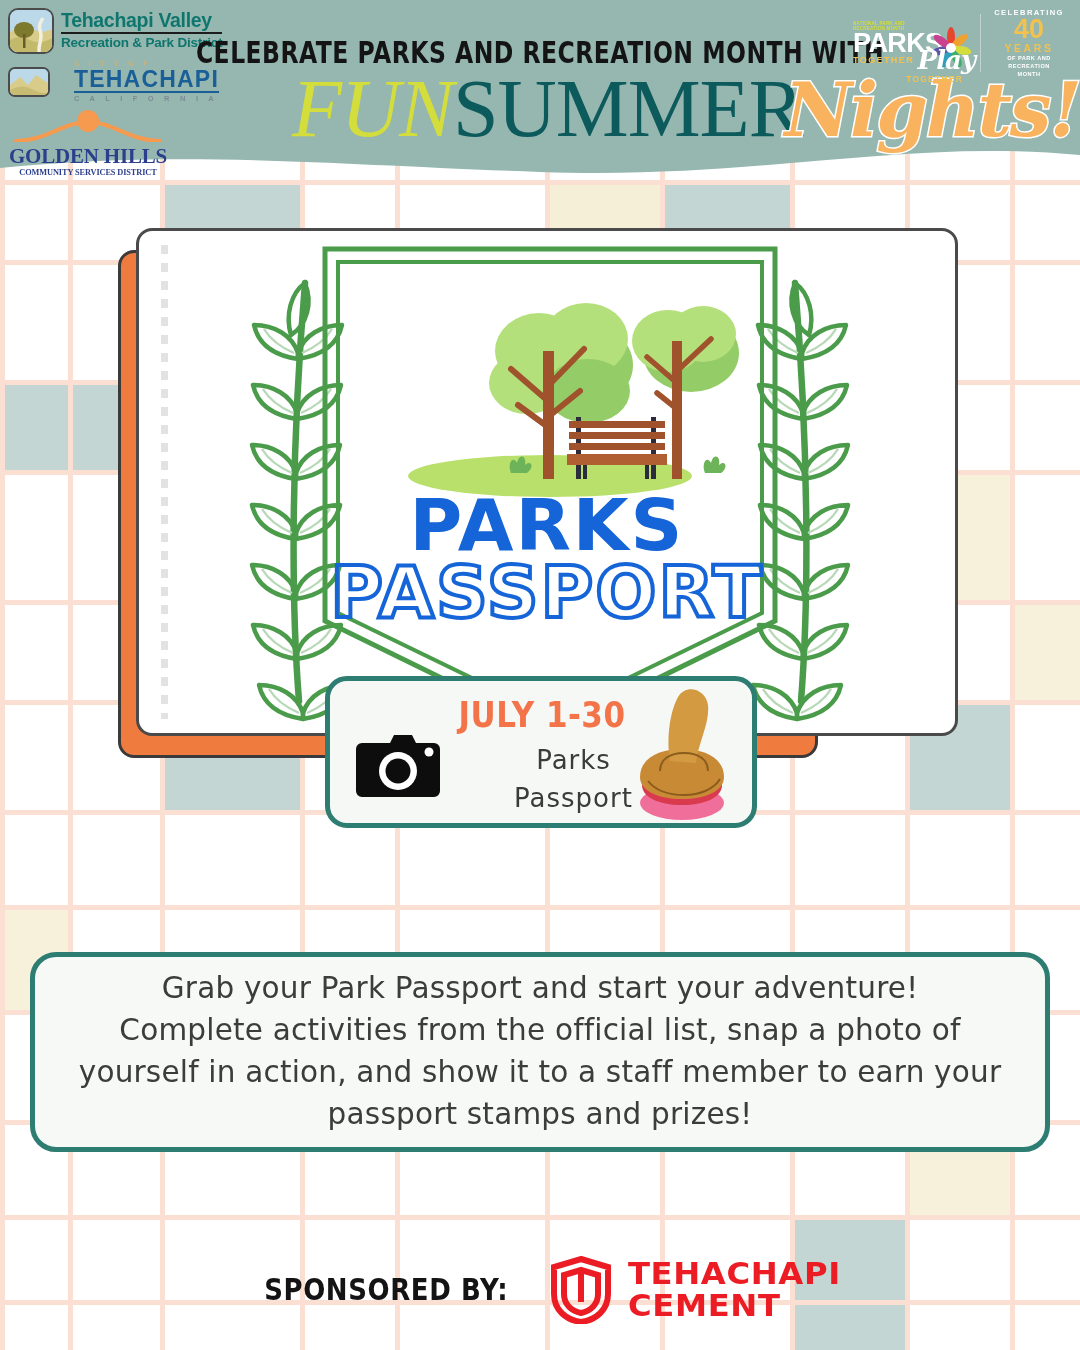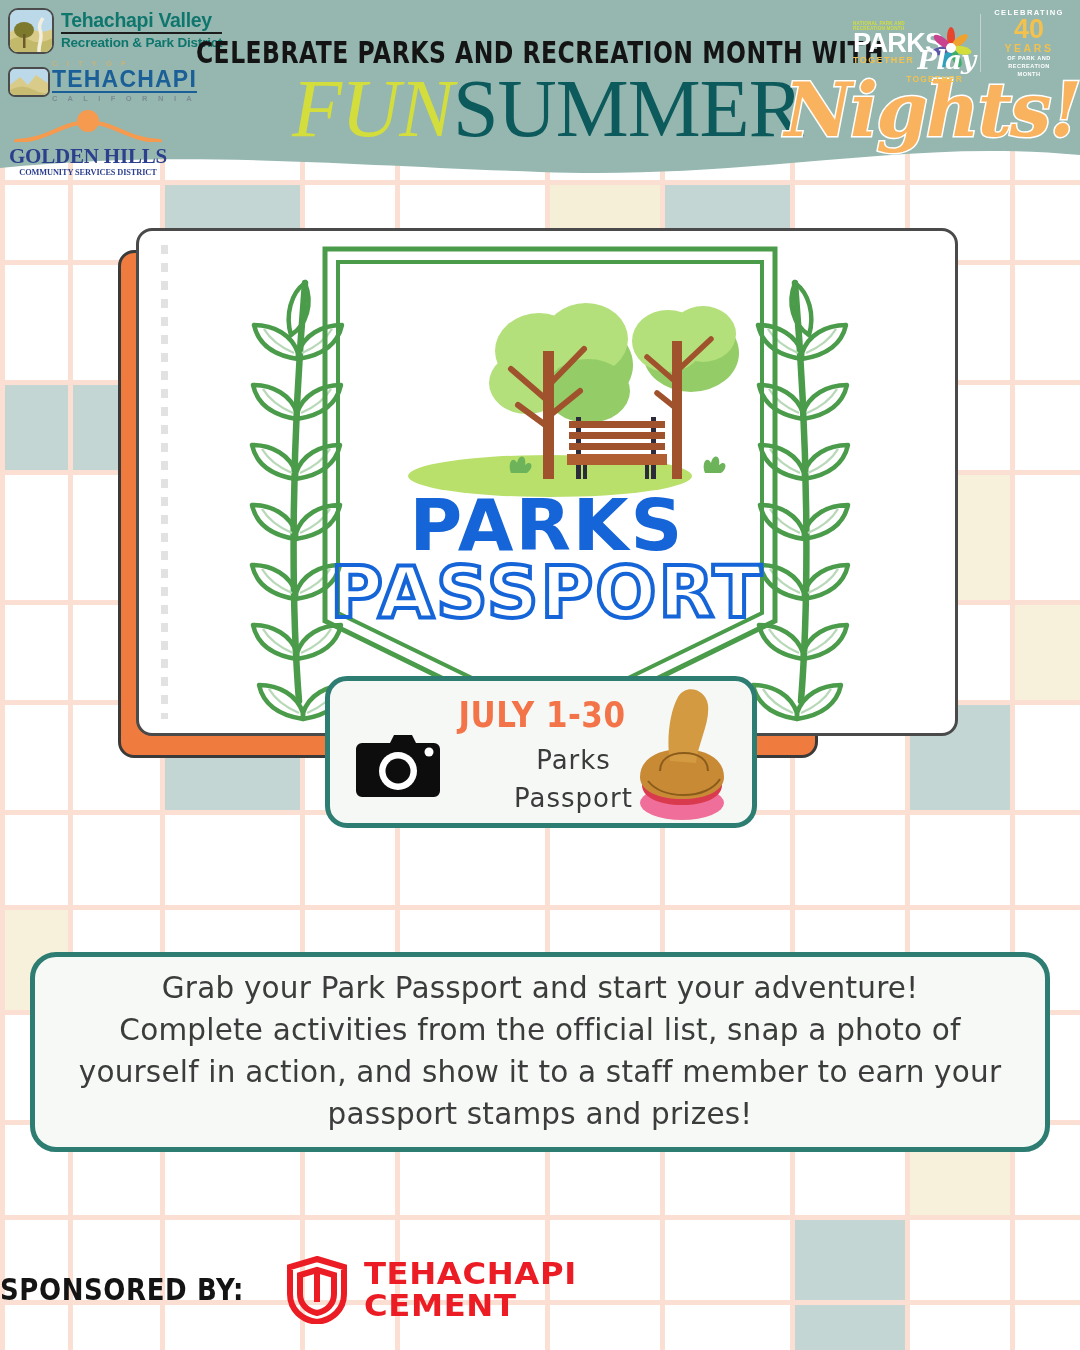--- a/index.html
+++ b/index.html
@@ -38,21 +38,21 @@
   .tv-name {
     font-family:"Liberation Sans", sans-serif; font-weight:bold;
     font-size:19.5px; color:#0f766e; line-height:1.05; letter-spacing:-0.3px;
     border-bottom:2px solid #1d1d1d; padding-bottom:1px;
   }
   .tv-sub {
     font-family:"Liberation Sans", sans-serif; font-weight:bold;
     font-size:13.5px; color:#0f766e; line-height:1.25; letter-spacing:-0.2px; margin-top:1px;
   }
 
-  .ct-wrap { margin-left:2px; }
+  .ct-wrap { margin-left:24px; }
   .ct-top { font-size:7.5px; letter-spacing:3.6px; color:#c9b27a; font-weight:bold; line-height:1; }
   .ct-main {
     font-size:23px; font-weight:bold; letter-spacing:1.2px; color:#1a5f97;
     line-height:1.02; border-bottom:2.5px solid #1a5f97; padding-bottom:0px;
   }
   .ct-bot { font-size:7.5px; letter-spacing:4.2px; color:#7b8b93; font-weight:bold; line-height:1.5; }
 
   .gh-wrap { margin-top:4px; width:160px; text-align:center; }
   .gh-name {
     font-family:"Liberation Serif", serif; font-weight:bold; font-size:21px;
@@ -159,22 +159,22 @@
     background:#f6f9f6; border:5px solid #2d7d72; border-radius:26px;
     display:flex; align-items:center; justify-content:flex-end;
   }
   #desc-text {
     font-family:"DejaVu Sans", sans-serif; font-size:29.5px; color:#3c3c3c;
     text-align:center; line-height:1.42; padding:0 22px; letter-spacing:0.2px;
     white-space:pre-line;
   }
 
   
-  #sponsor { position:absolute; left:0; right:0; top:1255px; height:70px; z-index:7;
-             display:flex; align-items:center; }
+  #sponsor { position:absolute; left:17px; right:0; top:1255px; height:70px; z-index:7;
+             display:flex; align-items:center; justify-content:center; }
   #sponsor-label {
     font-family:"DejaVu Sans", sans-serif; font-weight:bold; font-size:26px;
     color:#141414; letter-spacing:0.6px; transform:scaleY(1.16);
     transform-origin:center; margin-right:42px;
   }
   #tc-logo { display:flex; align-items:center; }
   #tc-name {
     margin-left:16px; font-family:"DejaVu Sans", sans-serif; font-weight:bold;
     color:#ec1c24; font-size:31px; line-height:1.03; letter-spacing:0.6px;
     transform:scaleX(1.04); transform-origin:left center;

